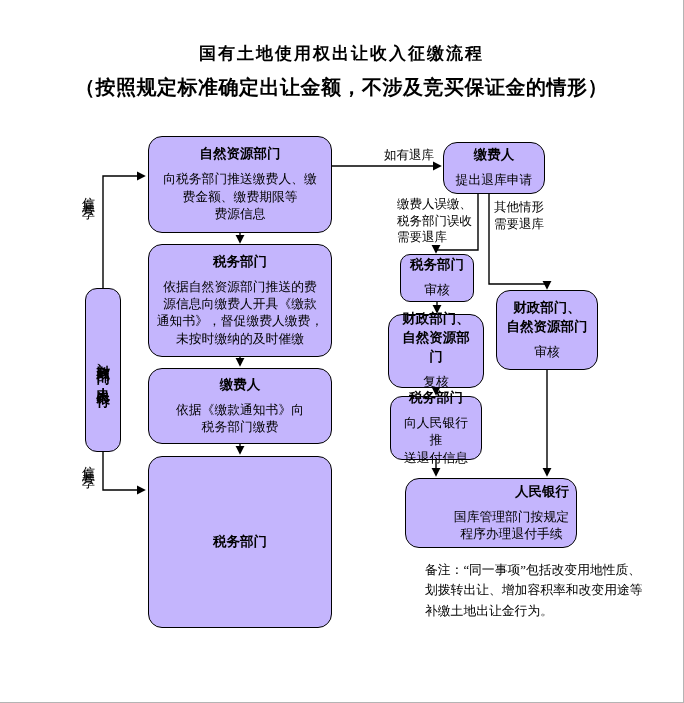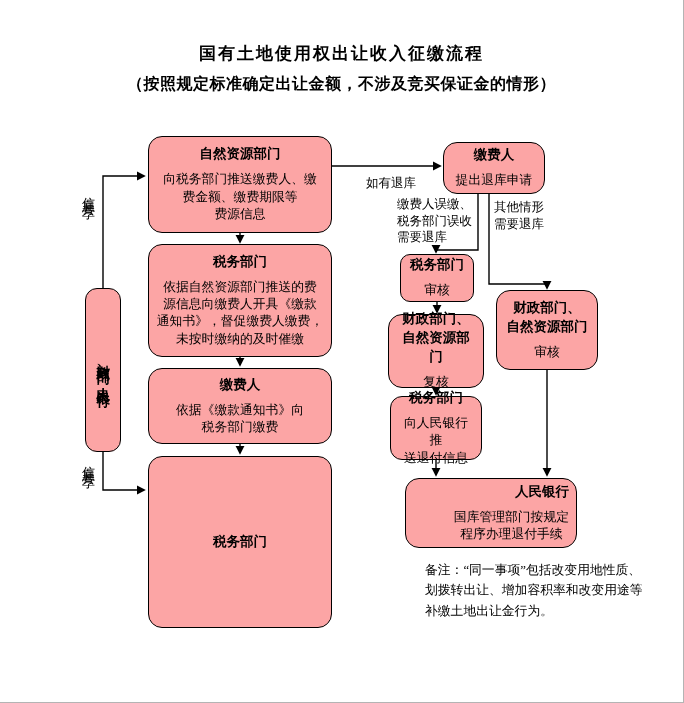--- a/index.html
+++ b/index.html
@@ -5,25 +5,25 @@
   * { margin:0; padding:0; box-sizing:border-box; }
   html,body { background:#fff; }
   .canvas {
     position:relative; width:684px; height:703px; background:#fff; color:#000;
     font-family:"Liberation Serif","DejaVu Serif",serif; overflow:hidden;
     border-right:1px solid #b4b4b4; border-bottom:1px solid #b4b4b4;
   }
   .title    { position:absolute; top:42px; left:0; width:100%; text-align:center;
               font-size:17px; font-weight:bold; letter-spacing:2px; }
   .subtitle { position:absolute; top:74px; left:0; width:100%; text-align:center;
-              font-size:16px; font-weight:bold; letter-spacing:0.5px; }
+              font-size:20px; font-weight:bold; letter-spacing:0.5px; }
   .connectors { position:absolute; top:0; left:0; }
   .connectors line, .connectors polyline { stroke:#000; stroke-width:1.4; fill:none; }
   .connectors marker path { fill:#000; }
-  .fbox { position:absolute; border:1.5px solid #000; border-radius:14px; background:#fca5a5;
+  .fbox { position:absolute; border:1.5px solid #000; border-radius:14px; background:#c4b5fd;
           display:flex; flex-direction:column; align-items:center; justify-content:center;
           text-align:center; padding:4px 7px; }
   .bt { font-weight:bold; font-size:13.5px; line-height:1.4; white-space:pre-line; }
   .bb { font-size:12.8px; line-height:1.36; white-space:pre-line; margin-top:7px; }
   .vlabel { position:absolute; writing-mode:vertical-rl; text-orientation:upright;
             font-size:13px; letter-spacing:2.5px; line-height:1; }
   .vbox { padding:4px 2px; border-radius:12px; }
   .vt { writing-mode:vertical-rl; text-orientation:upright; font-weight:bold;
         font-size:13.5px; letter-spacing:2px; line-height:1; }
   .cond { position:absolute; font-size:12.5px; line-height:1.32; white-space:pre-line; }
@@ -79,21 +79,21 @@
   <div class="fbox" style="left:148px; top:456px; width:184px; height:172px;">
     <div class="bt">税务部门</div>
   </div>
 
   <div class="vlabel" style="left:82px; top:187px;">信息共享</div>
   <div class="fbox vbox" style="left:85px; top:288px; width:36px; height:164px;">
     <div class="vt">财政部门、人民银行</div>
   </div>
   <div class="vlabel" style="left:82px; top:456px;">信息共享</div>
 
-  <div class="cond" style="left:366px; top:147px;margin-top:28px;">如有退库</div>
+  <div class="cond" style="left:384px; top:147px;">如有退库</div>
 
   <div class="fbox" style="left:443px; top:142px; width:102px; height:52px;">
     <div class="bt">缴费人</div>
     <div class="bb">提出退库申请</div>
   </div>
 
   <div class="cond" style="left:397px; top:196px; width:80px;">缴费人误缴、
 税务部门误收
 需要退库</div>
   <div class="cond" style="left:494px; top:199px; width:56px;">其他情形

